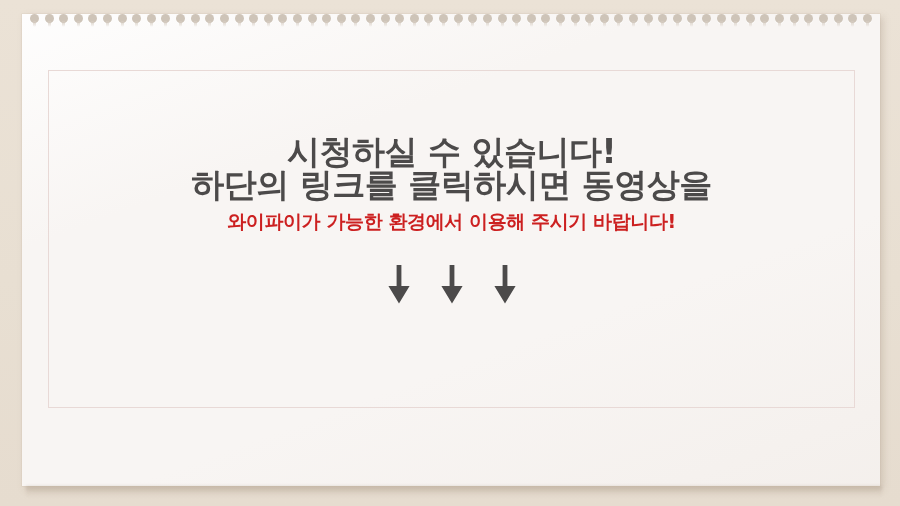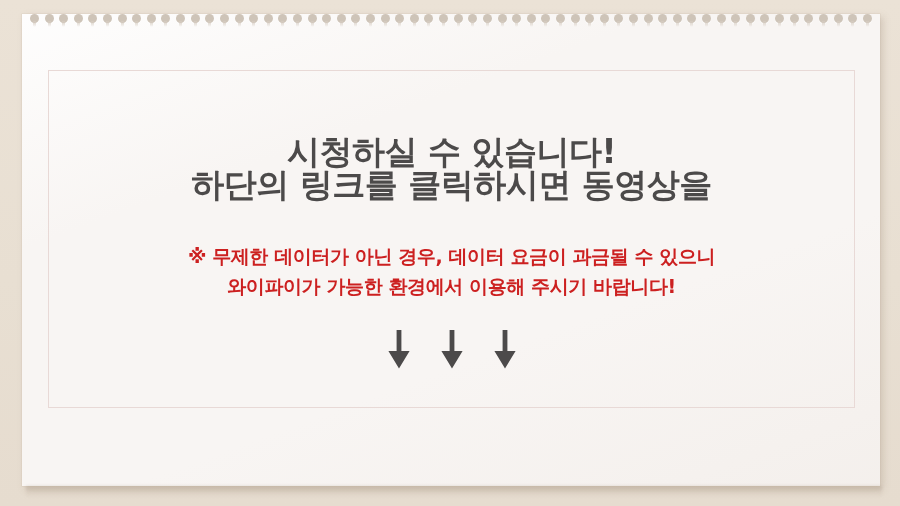--- a/index.html
+++ b/index.html
@@ -248,21 +248,20 @@
       <span class="hole"></span>
     </div>
 
   <div class="panel">
     <div class="panel-inner">
 
       <div class="headline line2">시청하실 수 있습니다!</div>
 
       <div class="headline line1">하단의 링크를 클릭하시면 동영상을</div>
 
-      <div class="notice line1">※ 무제한 데이터가 아닌 경우, 데이터 요금이 과금될 수 있으니</div>
 
       <div class="notice line2">와이파이가 가능한 환경에서 이용해 주시기 바랍니다!</div>
 
       <div class="arrows" id="arrows">
           <svg class="arrow" viewBox="0 0 24 39">
             <path d="M9.6 0 H14.4 V21 H22.6 L12 38.5 L1.4 21 H9.6 Z" fill="#4c4a4a"></path>
           </svg>
           <svg class="arrow" viewBox="0 0 24 39">
             <path d="M9.6 0 H14.4 V21 H22.6 L12 38.5 L1.4 21 H9.6 Z" fill="#4c4a4a"></path>
           </svg>

